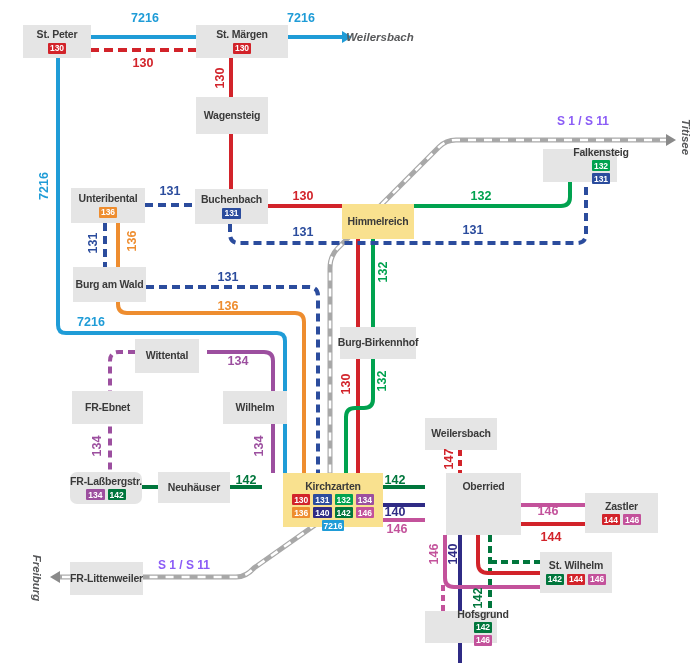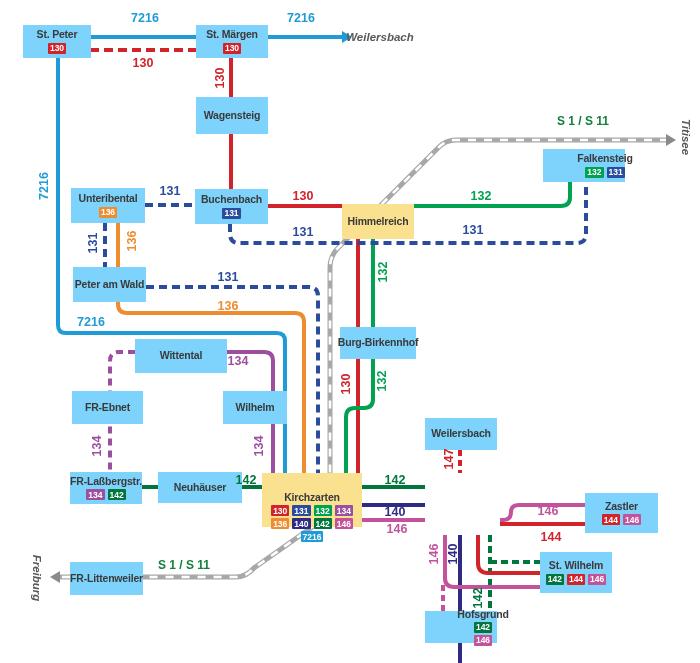--- a/index.html
+++ b/index.html
@@ -1,33 +1,33 @@
 <!DOCTYPE html>
 <html><head>
 <meta charset="utf-8">
 <style>
   html,body{margin:0;padding:0;background:#fff;}
   #canvas{position:relative;width:700px;height:663px;background:#fff;overflow:hidden;
           font-family:"Liberation Sans",sans-serif;}
   #net{position:absolute;left:0;top:0;}
-  .station{position:absolute;box-sizing:border-box;background:#7dd3fc;
+  .station{position:absolute;box-sizing:border-box;background:#e5e5e5;
            display:flex;flex-direction:column;align-items:center;justify-content:center;
            gap:2px;z-index:3;}
   .station.highlight{background:#F9E18F;}
-  .station.top-align{justify-content:flex-start;padding-top:19px;}
+  .station.top-align{justify-content:flex-start;padding-top:8px;margin-left:21px;}
   .station-name{font-weight:bold;font-size:10.5px;letter-spacing:-0.2px;color:#3A3A3A;
                 white-space:nowrap;line-height:1.05;}
   .badge-row{display:flex;gap:3px;justify-content:center;flex-wrap:wrap;line-height:1;
              max-width:100%;row-gap:2px;}
   .badge{color:#fff;font-weight:bold;font-size:8.5px;line-height:1;padding:1.5px 2px 1px 2px;
          min-width:13px;text-align:center;border-radius:1px;}
   .route-label{position:absolute;font-weight:bold;font-size:12.5px;white-space:nowrap;
                transform:translate(-50%,-50%);z-index:4;background:transparent;}
   .route-label.rot{transform:translate(-50%,-50%) rotate(-90deg);}
-  .rail-label{position:absolute;font-weight:bold;font-size:12px;color:#15803d;
+  .rail-label{position:absolute;font-weight:bold;font-size:12px;color:#8b5cf6;
               white-space:nowrap;transform:translate(-50%,-50%);z-index:4;}
   .ext-label{position:absolute;font-weight:bold;font-style:italic;font-size:11.5px;color:#57585A;
              white-space:nowrap;transform:translate(-50%,-50%);z-index:4;}
   .ext-label.rot90{transform:translate(-50%,-50%) rotate(90deg);}
 </style>
 </head>
 <body>
 
 <div id="canvas">
   <svg id="net" width="700" height="663" viewBox="0 0 700 663">
@@ -68,21 +68,21 @@
       <polygon points="342,31 352,37 342,43" fill="#1F9CD7"></polygon>
       <polygon points="666,134 676,140 666,146" fill="#8A8A8A"></polygon>
       <polygon points="60,571 50,577 60,583" fill="#8A8A8A"></polygon>
     </svg>
 <div class="station" style="left: 23px; top: 25px; width: 68px; height: 33px;">
       <div class="station-name">St. Peter</div>
       <div class="badge-row">
         <span class="badge" style="background: rgb(210, 35, 42);">130</span>
       </div>
     </div>
-    <div class="station" style="left: 196px; top: 25px; width: 72px; height: 33px;">
+    <div class="station" style="left: 196px; top: 25px; width: 92px; height: 33px;">
       <div class="station-name">St. Märgen</div>
       <div class="badge-row">
         <span class="badge" style="background: rgb(210, 35, 42);">130</span>
       </div>
     </div>
     <div class="station" style="left: 196px; top: 97px; width: 72px; height: 37px;">
       <div class="station-name">Wagensteig</div>
     </div>
     <div class="station" style="left: 71px; top: 188px; width: 74px; height: 35px;">
       <div class="station-name">Unteribental</div>
@@ -92,68 +92,71 @@
     </div>
     <div class="station" style="left: 195px; top: 189px; width: 73px; height: 35px;">
       <div class="station-name">Buchenbach</div>
       <div class="badge-row">
         <span class="badge" style="background: rgb(43, 76, 157);">131</span>
       </div>
     </div>
     <div class="station highlight" style="left: 342px; top: 204px; width: 72px; height: 35px;">
       <div class="station-name">Himmelreich</div>
     </div>
-    <div class="station" style="left: 543px; top: 149px; width: 82px; height: 33px; padding-left: 42px;">
+    <div class="station" style="left: 543px; top: 149px; width: 74px; height: 33px; padding-left: 42px;">
       <div class="station-name">Falkensteig</div>
       <div class="badge-row">
         <span class="badge" style="background: rgb(0, 162, 79);">132</span>
         <span class="badge" style="background: rgb(43, 76, 157);">131</span>
       </div>
     </div>
     <div class="station" style="left: 73px; top: 267px; width: 73px; height: 35px;">
-      <div class="station-name">Peter am Wald</div>
-    </div>
-    <div class="station" style="left: 135px; top: 339px; width: 92px; height: 34px;">
+      <div class="station-name">Burg am Wald</div>
+    </div>
+    <div class="station" style="left: 135px; top: 339px; width: 64px; height: 34px;">
       <div class="station-name">Wittental</div>
     </div>
     <div class="station" style="left: 72px; top: 391px; width: 71px; height: 33px;">
       <div class="station-name">FR-Ebnet</div>
     </div>
     <div class="station" style="left: 340px; top: 327px; width: 76px; height: 32px;">
       <div class="station-name">Burg-Birkennhof</div>
     </div>
     <div class="station" style="left: 223px; top: 391px; width: 64px; height: 33px;">
       <div class="station-name">Wilhelm</div>
     </div>
     <div class="station" style="left: 425px; top: 418px; width: 72px; height: 32px;">
       <div class="station-name">Weilersbach</div>
     </div>
-    <div class="station" style="left: 70px; top: 472px; width: 72px; height: 32px;">
+    <div class="station" style="left: 70px; top: 472px; width: 72px; height: 32px; border-radius: 7px;">
       <div class="station-name">FR-Laßbergstr.</div>
       <div class="badge-row">
         <span class="badge" style="background: rgb(156, 79, 159);">134</span>
         <span class="badge" style="background: rgb(0, 118, 60);">142</span>
       </div>
     </div>
-    <div class="station" style="left: 158px; top: 472px; width: 84px; height: 31px;">
+    <div class="station" style="left: 158px; top: 472px; width: 72px; height: 31px;">
       <div class="station-name">Neuhäuser</div>
     </div>
     <div class="station highlight top-align" style="left: 262px; top: 473px; width: 100px; height: 54px;">
       <div class="station-name">Kirchzarten</div>
       <div class="badge-row">
         <span class="badge" style="background: rgb(210, 35, 42);">130</span>
         <span class="badge" style="background: rgb(43, 76, 157);">131</span>
         <span class="badge" style="background: rgb(0, 162, 79);">132</span>
         <span class="badge" style="background: rgb(156, 79, 159);">134</span>
         <span class="badge" style="background: rgb(238, 141, 47);">136</span>
         <span class="badge" style="background: rgb(47, 43, 133);">140</span>
         <span class="badge" style="background: rgb(0, 118, 60);">142</span>
         <span class="badge" style="background: rgb(195, 82, 155);">146</span>
         <span class="badge" style="background: rgb(31, 156, 215);">7216</span>
       </div>
+    </div>
+    <div class="station top-align" style="left: 425px; top: 473px; width: 75px; height: 62px;">
+      <div class="station-name">Oberried</div>
     </div>
     <div class="station" style="left: 585px; top: 493px; width: 73px; height: 40px;">
       <div class="station-name">Zastler</div>
       <div class="badge-row">
         <span class="badge" style="background: rgb(210, 35, 42);">144</span>
         <span class="badge" style="background: rgb(195, 82, 155);">146</span>
       </div>
     </div>
     <div class="station" style="left: 540px; top: 552px; width: 72px; height: 41px;">
       <div class="station-name">St. Wilhelm</div>

